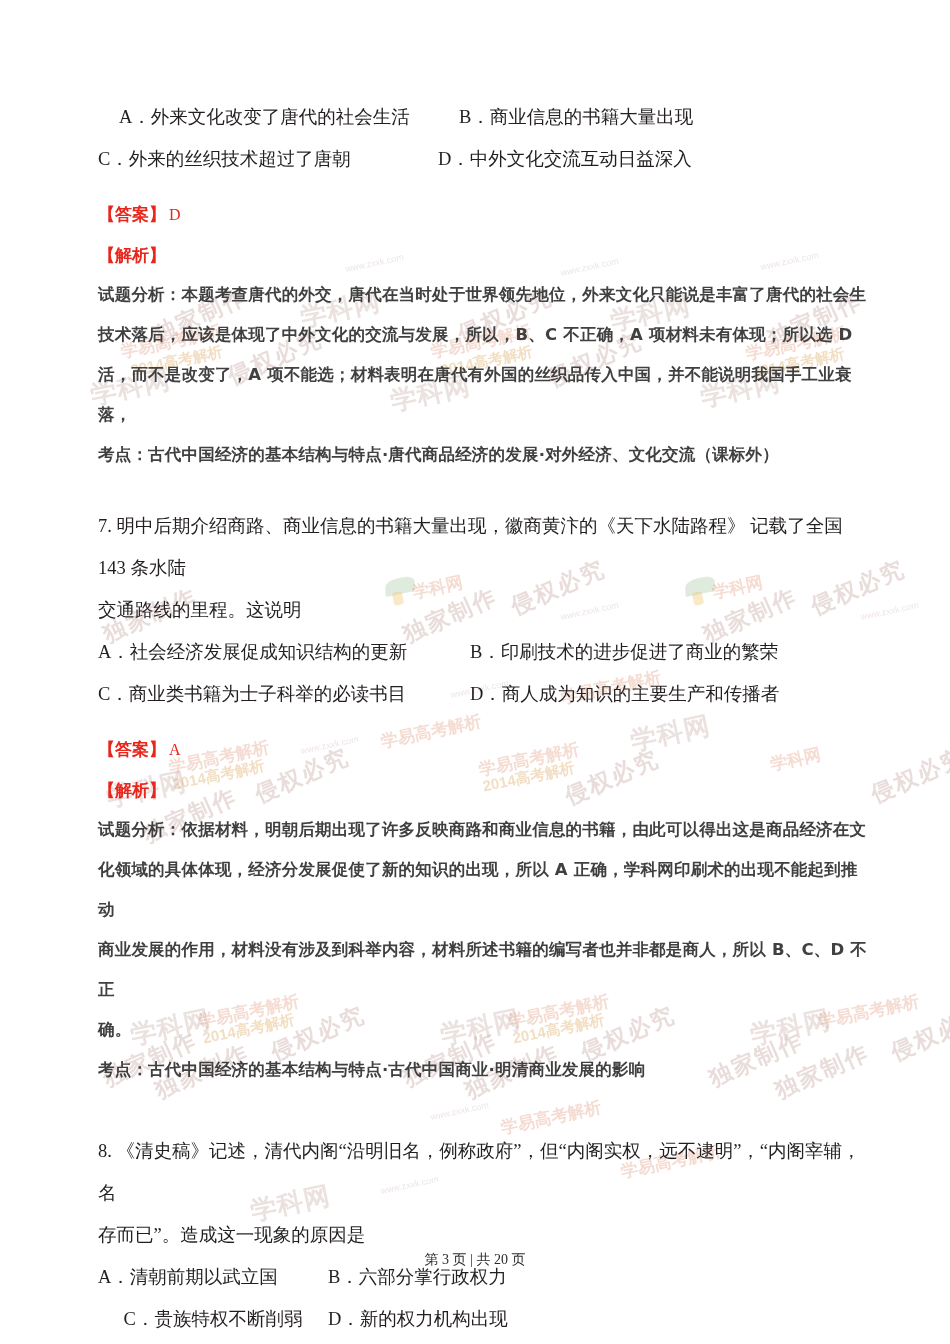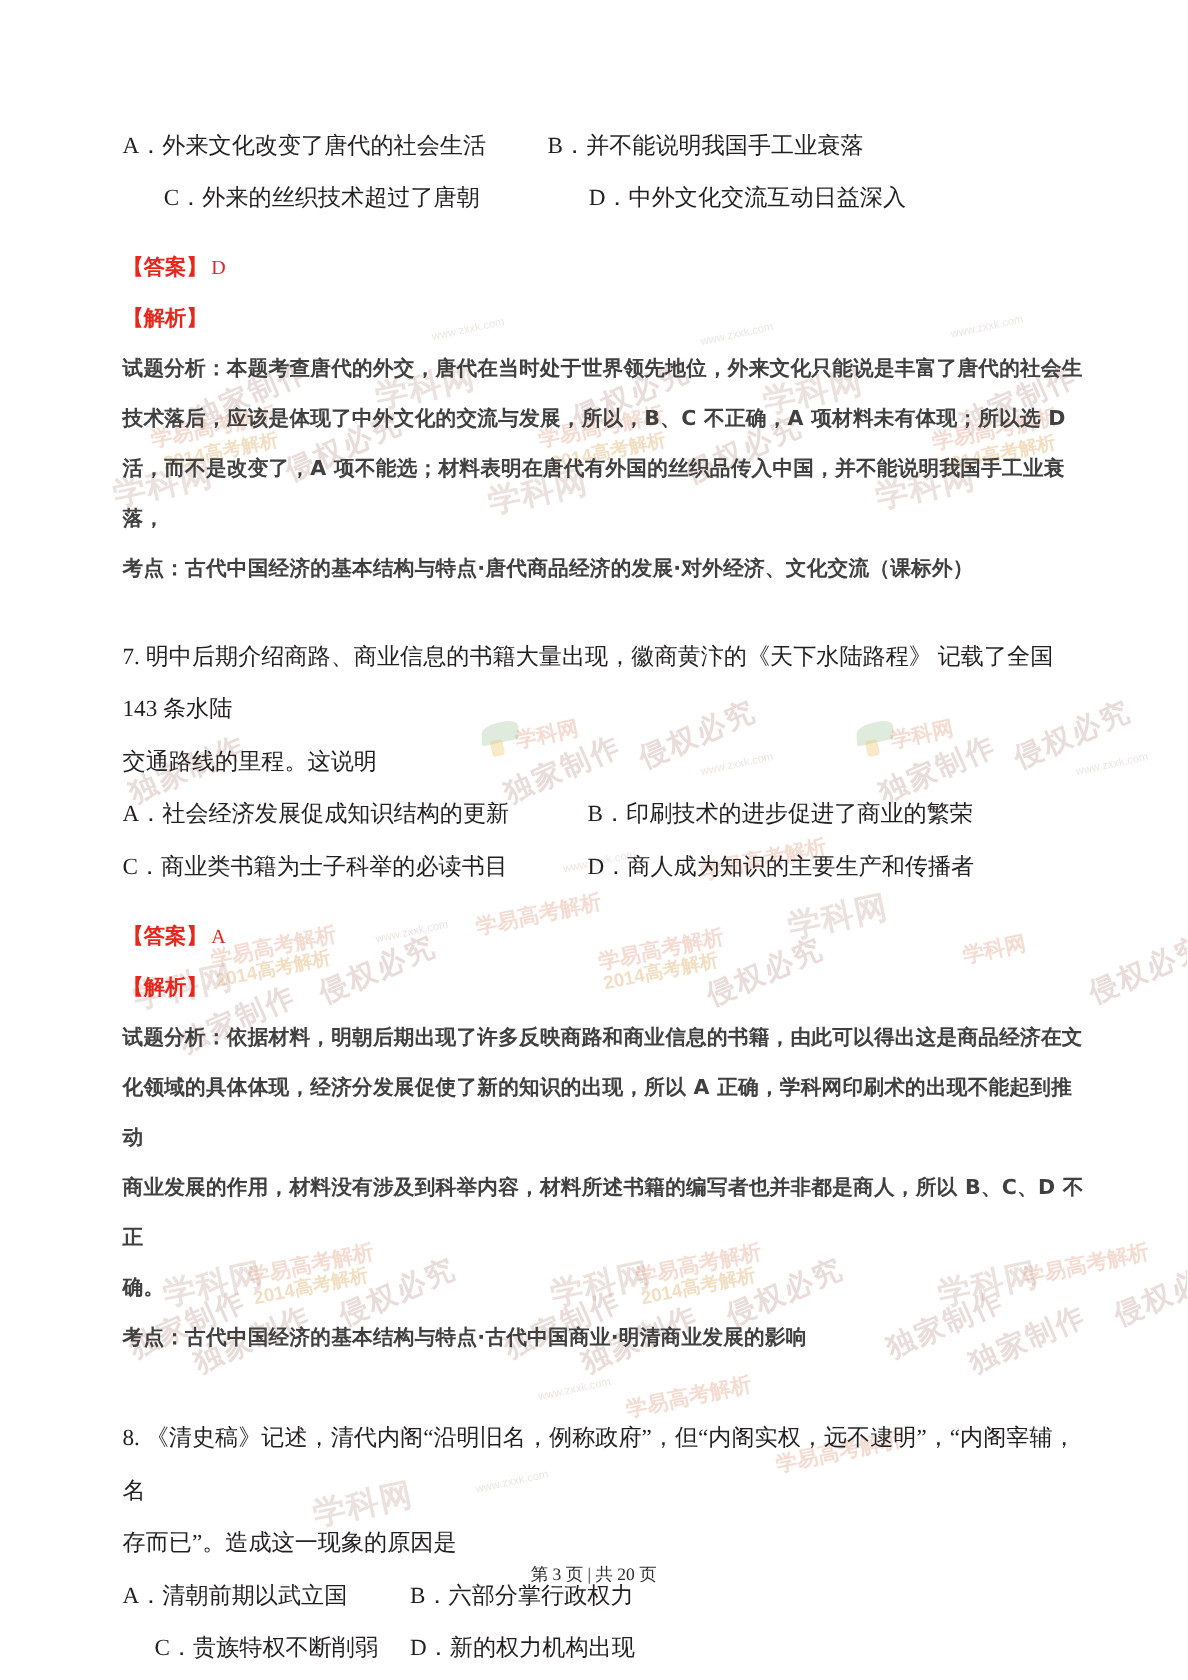--- a/index.html
+++ b/index.html
@@ -234,25 +234,25 @@
     <div class="wm wm-tiny" style="left:430px; top:1106px;">www.zxxk.com</div>
     <div class="wm wm-brand" style="left:500px; top:1106px;">学易高考解析</div>
     <div class="wm wm-tiny" style="left:380px; top:1180px;">www.zxxk.com</div>
     <div class="wm wm-brand" style="left:620px; top:1150px;">学易高考解析</div>
     <div class="wm wm-cn" style="left:250px; top:1186px;">学科网</div>
   </div>
 
   <div id="content">
 
     <div class="opt-row">
-      <div class="opt-cell" style="width:340px;">A．外来文化改变了唐代的社会生活</div>
-      <div class="opt-cell">B．并不能说明我国手工业衰落</div>
-    </div>
-    <div class="opt-row">
-      <div class="opt-cell" style="width:340px;margin-left:33px;">C．外来的丝织技术超过了唐朝</div>
+      <div class="opt-cell" style="width:340px;margin-left:21px;">A．外来文化改变了唐代的社会生活</div>
+      <div class="opt-cell">B．商业信息的书籍大量出现</div>
+    </div>
+    <div class="opt-row">
+      <div class="opt-cell" style="width:340px;">C．外来的丝织技术超过了唐朝</div>
       <div class="opt-cell">D．中外文化交流互动日益深入</div>
     </div>
 
     <div class="gap-sm"></div>
 
     <div class="tag">
       <span>【答案】</span><span class="ansval">D</span>
     </div>
     <div class="tag">【解析】</div>
 

